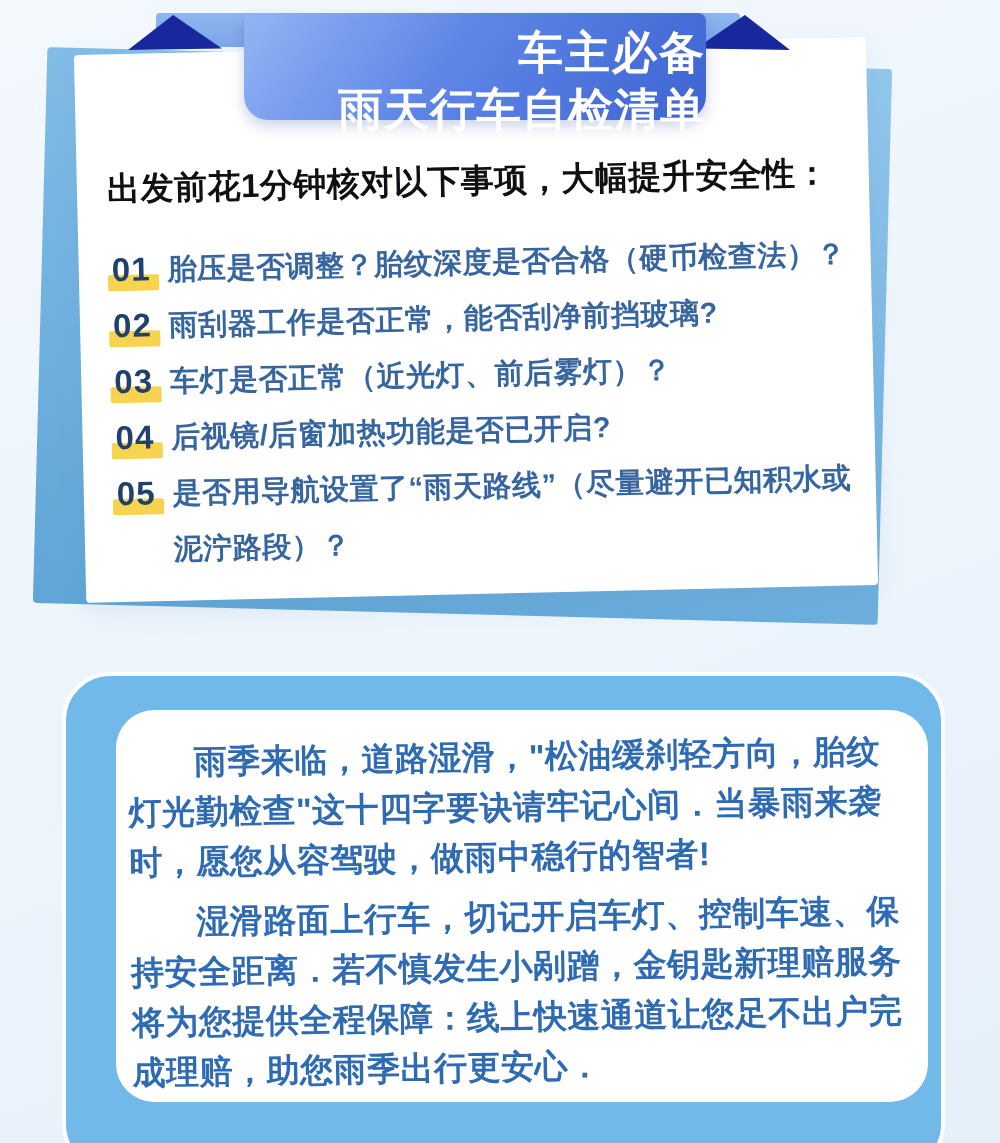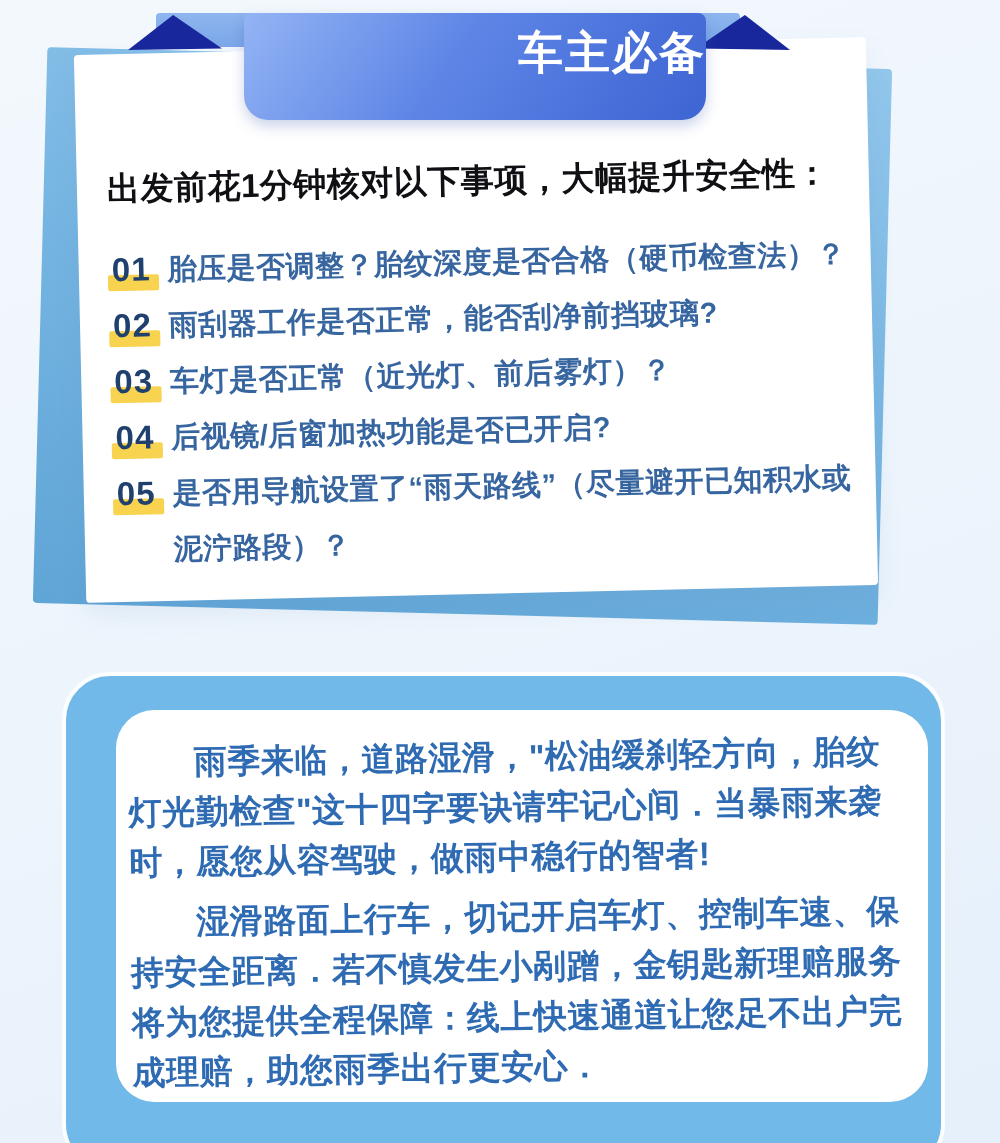--- a/index.html
+++ b/index.html
@@ -124,20 +124,21 @@
         </div>
       </div>
     </div>
   </div>
 
   <div class="ribbon-band"></div>
   <div class="ribbon-fold left"></div>
   <div class="ribbon-fold right"></div>
   <div class="ribbon-banner">
     <div class="ribbon-line1">车主必备</div>
+    <div class="ribbon-line2">雨天行车自检清单</div>
   </div>
 
   <div class="summary-outer">
     <div class="summary-inner">
       <div class="summary-text">
         <p>雨季来临，道路湿滑，"松油缓刹轻方向，胎纹灯光勤检查"这十四字要诀请牢记心间．当暴雨来袭时，愿您从容驾驶，做雨中稳行的智者!</p>
         <p>湿滑路面上行车，切记开启车灯、控制车速、保持安全距离．若不慎发生小剐蹭，金钥匙新理赔服务将为您提供全程保障：线上快速通道让您足不出户完成理赔，助您雨季出行更安心．</p>
       </div>
     </div>
   </div>

